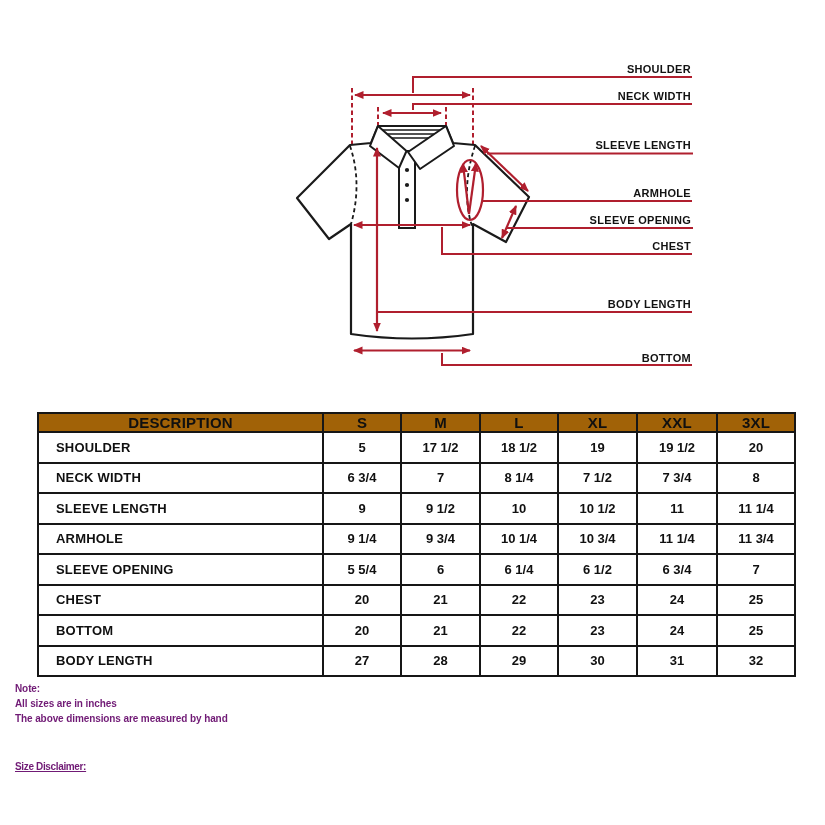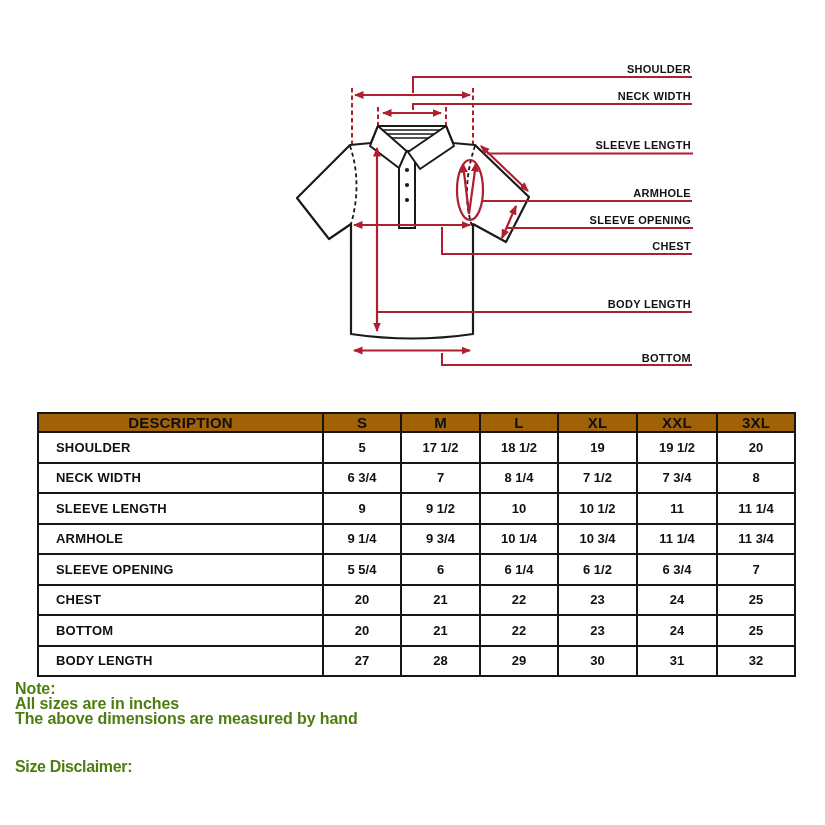--- a/index.html
+++ b/index.html
@@ -25,26 +25,26 @@
   }
   .size-chart th, .size-chart td {
     border:2px solid #161616; font-weight:bold; font-size:13px; color:#101010;
     text-align:center; vertical-align:middle; padding:0; white-space:nowrap;
   }
   .size-chart thead th { background:#a16207; font-size:15px; letter-spacing:.2px; }
   .size-chart td.desc { text-align:left; padding-left:17px; letter-spacing:.2px; }
 
   
   .text-block {
-    position:absolute; left:15px; font-weight:bold; font-size:16px;
-    line-height:15px; color:#4d7c0f; letter-spacing:-.1px; white-space:nowrap;
+    position:absolute; left:15px; font-weight:bold; font-size:10px;
+    line-height:15px; color:#701a75; letter-spacing:-.1px; white-space:nowrap;
   }
   #note { top:681px; }
   #disclaimer { top:759px; }
-  #disclaimer .tline { letter-spacing:-.35px; }
+  #disclaimer .tline { letter-spacing:-.35px;text-decoration:underline; }
 </style>
 </head>
 <body>
 
 <div id="page">
 
   <div id="diagram">
     <svg width="825" height="405" viewBox="0 0 825 405">
       <defs>
         <marker id="ah" markerUnits="userSpaceOnUse" markerWidth="11" markerHeight="9" refX="8.5" refY="4" orient="auto-start-reverse">

